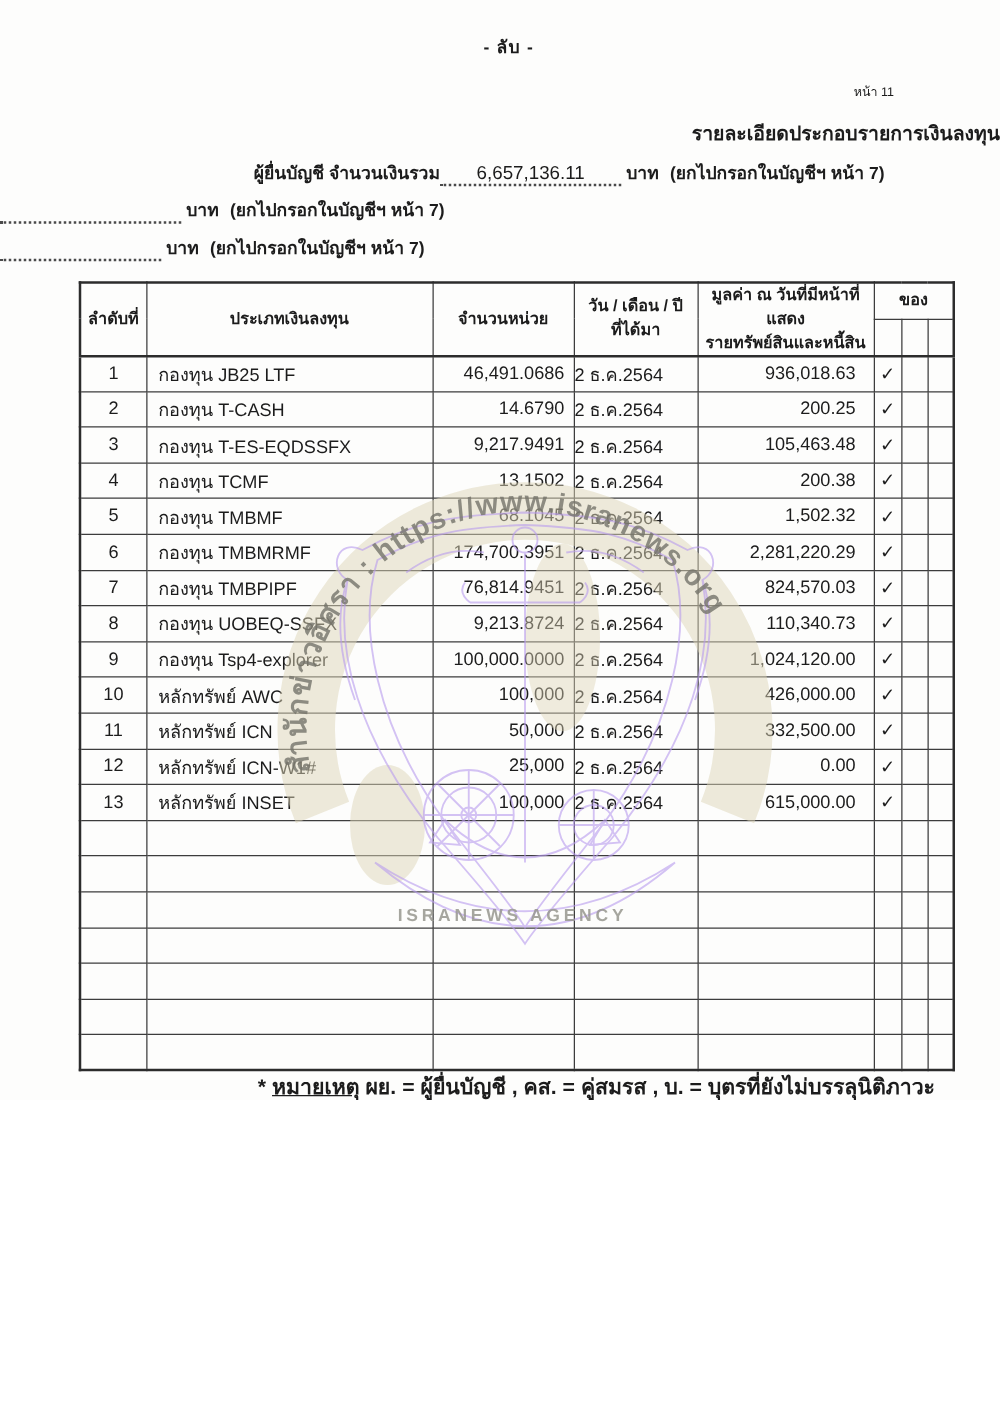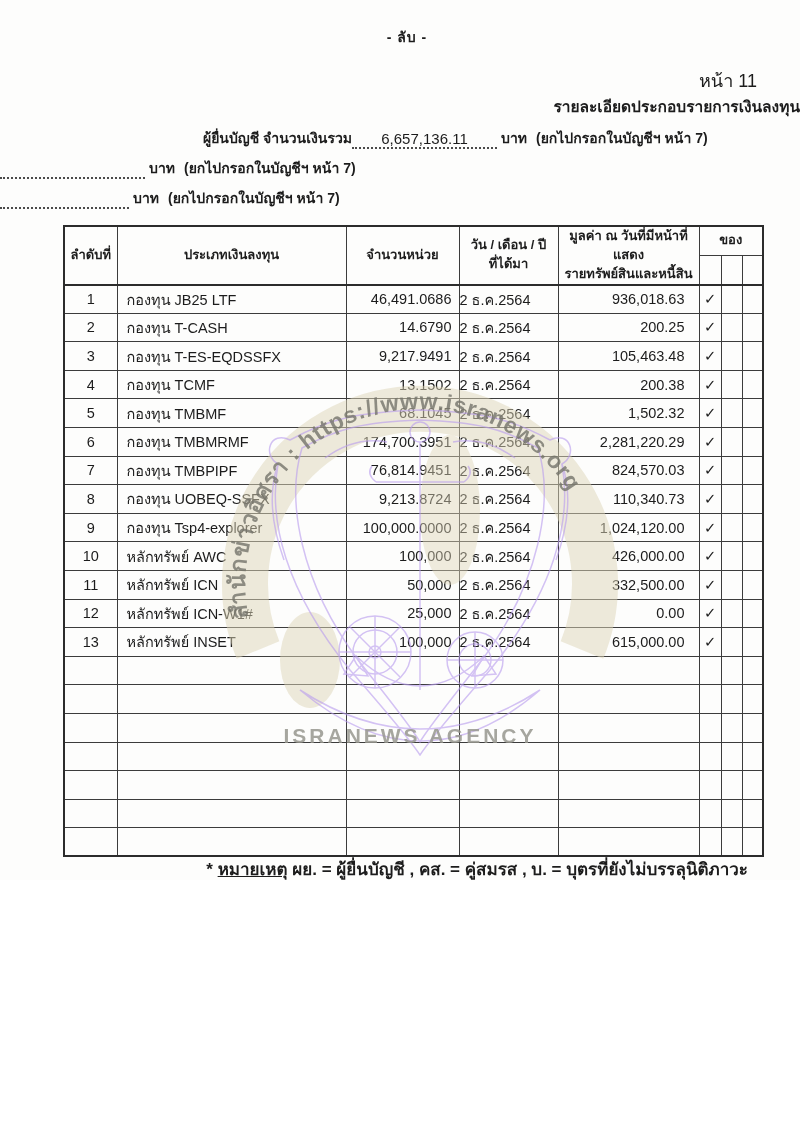--- a/index.html
+++ b/index.html
@@ -7,21 +7,21 @@
   body { width:800px; }
   .page {
     position:relative; width:800px; height:880px;
     background:#fdfdfc; overflow:hidden;
     font-family:"Liberation Sans", sans-serif; color:#1c1c1c;
   }
   .secret { position:absolute; left:0; width:100%; text-align:center;
     font-size:14px; font-weight:700; letter-spacing:1px; }
   .secret-top { top:26px; padding-left:14px; }
   .secret-bottom { top:1068px; }
-  .page-num { position:absolute; top:66px; left:699px; font-size:18px; }
+  .page-num { position:absolute; top:66px; left:683px; font-size:10px; }
   .doc-title { position:absolute; top:94px; left:0; width:100%;
     text-align:right; padding-left:66px; font-size:15.5px; font-weight:700; }
 
   .total-line { position:absolute; left:0; width:764px; height:22px;
     display:flex; align-items:flex-end; font-size:14px; }
   .t1 { top:127px; } .t2 { top:157px; } .t3 { top:187px; }
   .tl-label { text-align:right; font-weight:600; white-space:nowrap; }
   .t1 .tl-label, .t2 .tl-label { width:352px; }
   .t3 .tl-label { width:368px; }
   .tl-leader { position:relative; border-bottom:2px dotted #4a4a4a; height:20px; }
@@ -60,21 +60,21 @@
     border-bottom:2px dotted #4a4a4a; }
   .sig-rank { position:absolute; left:12px; bottom:3px; font-size:17px;
     font-family:"DejaVu Serif", serif; color:#222; }
   .sig-scrawl { position:absolute; left:66px; bottom:-14px; overflow:visible; }
   .sig-suffix { margin-left:5px; }
 
   .watermark { position:absolute; left:150px; top:360px; width:520px;
     height:420px; z-index:2; pointer-events:none; }
   .agency-text { position:absolute; top:724px; left:0; width:100%;
     text-align:center; padding-left:20px; z-index:2; pointer-events:none;
-    font-size:21px; font-weight:700; letter-spacing:3px;
+    font-size:14px; font-weight:700; letter-spacing:3px;
     color:rgba(150,150,142,0.85); }
 </style>
 </head>
 <body>
 
 <div class="page">
 
   <div class="secret secret-top">- ลับ -</div>
 
   <div class="page-num">หน้า 11</div>

